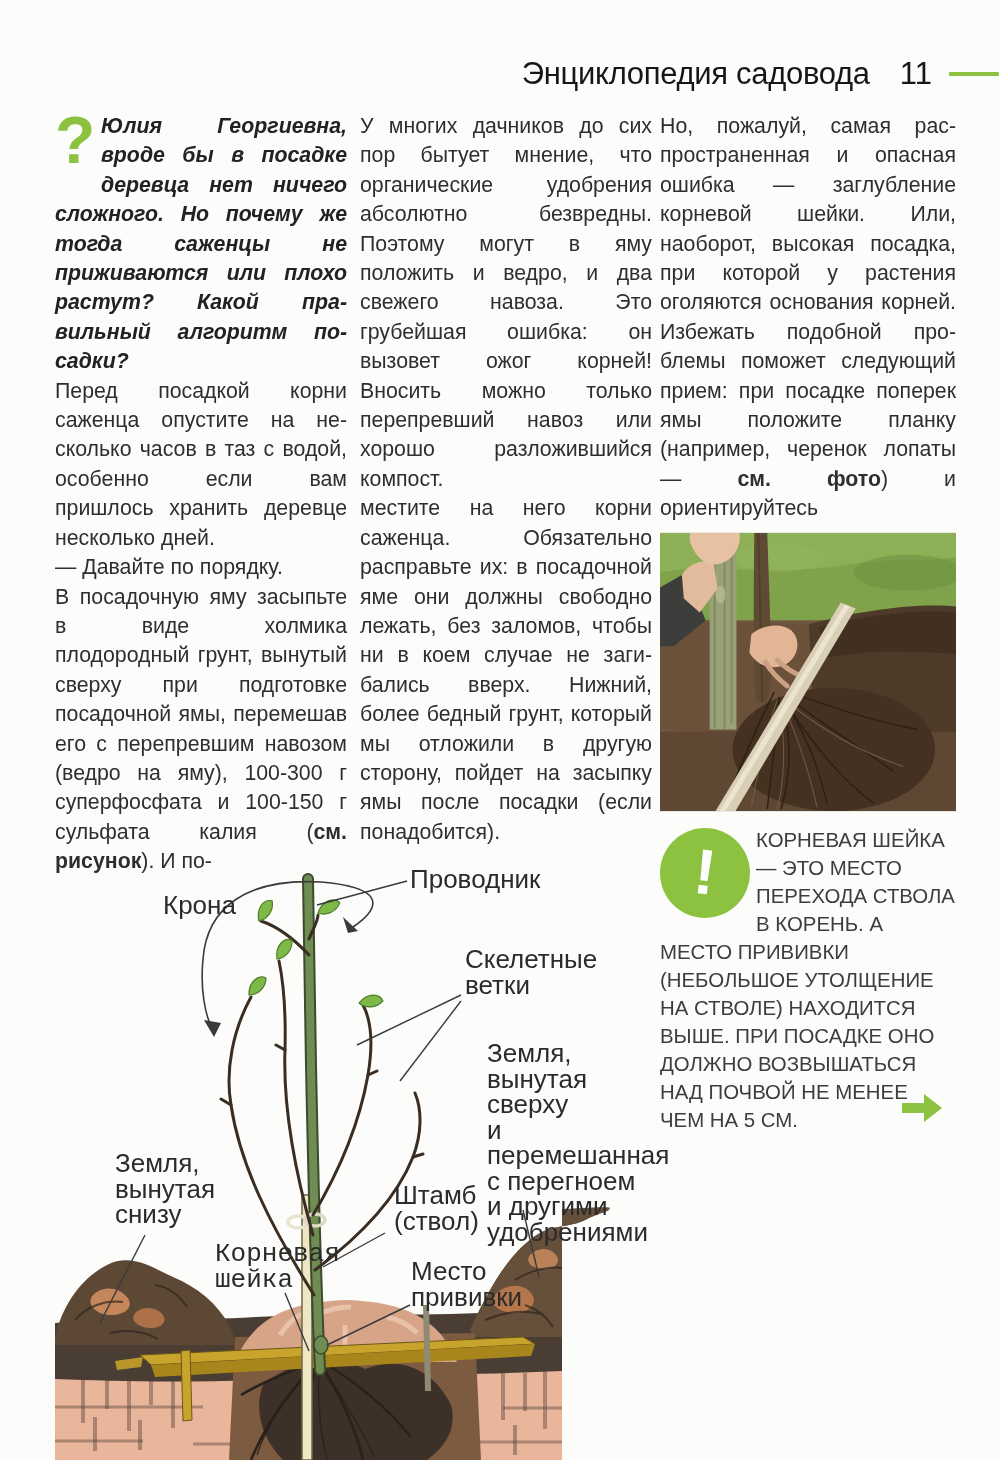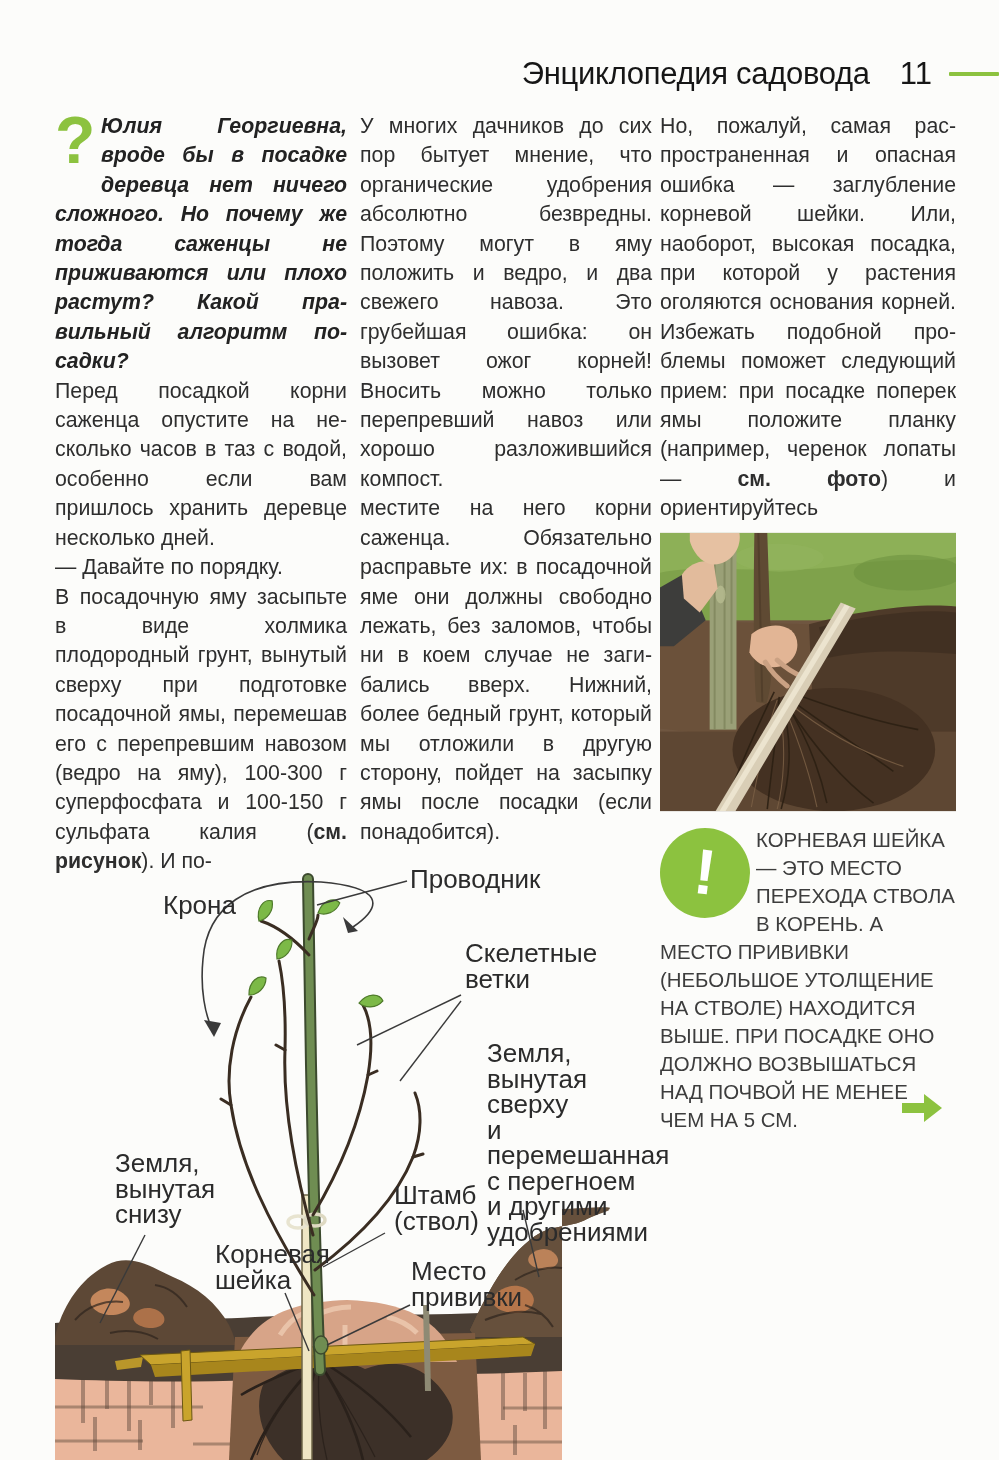--- a/index.html
+++ b/index.html
@@ -219,33 +219,33 @@
         <path d="M406,136 L345,216"></path>
         <path d="M90,370 L45,458"></path>
         <path d="M468,345 L484,412"></path>
         <path d="M330,368 L268,402"></path>
         <path d="M230,428 L254,486"></path>
         <path d="M355,440 L272,480"></path>
       </g>
     </svg>
     <div class="dlabel" style="left:355px; top:2px;">Проводник</div>
     <div class="dlabel" style="left:108px; top:28px;">Крона</div>
-    <div class="dlabel" style="left:410px; top:76px;">Скелетные
+    <div class="dlabel" style="left:410px; top:82px;">Скелетные
 ветки</div>
     <div class="dlabel" style="left:432px; top:176px;">Земля,
 вынутая
 сверху
 и перемешанная
 с перегноем
 и другими
 удобрениями</div>
     <div class="dlabel" style="left:60px;  top:286px;">Земля,
 вынутая
 снизу</div>
     <div class="dlabel" style="left:331px; top:318px;margin-left:8px;">Штамб
 (ствол)</div>
-    <div class="dlabel" style="left:160px; top:377px;">Корневая
+    <div class="dlabel" style="left:160px; top:377px;font-family:Liberation Mono, monospace;">Корневая
 шейка</div>
     <div class="dlabel" style="left:356px; top:394px;">Место
 прививки</div>
   </div>
 
 </div>
 
 </body></html>

